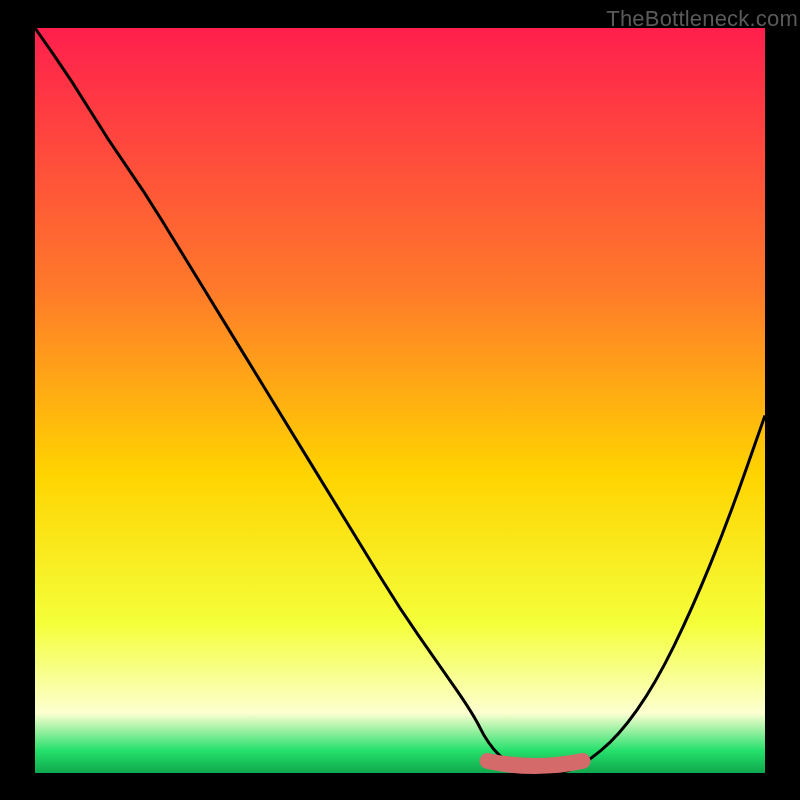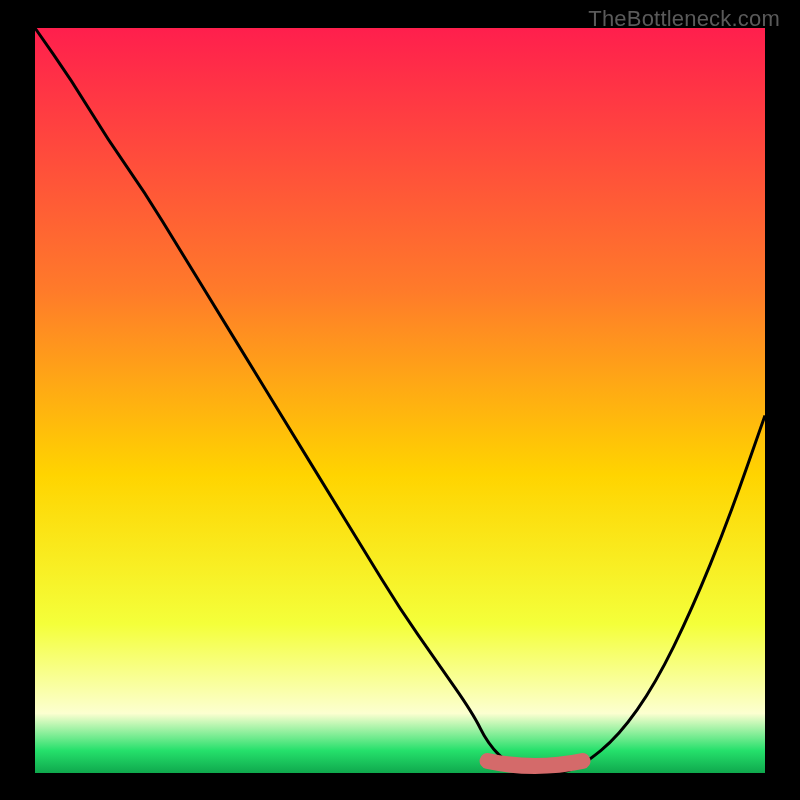--- a/index.html
+++ b/index.html
@@ -17,21 +17,21 @@
     height: 800px;
   }
   svg {
     position: absolute;
     top: 0;
     left: 0;
   }
   .watermark {
     position: absolute;
     top: 6px;
-    right: 20px;
+    right: 2px;
     color: #5a5a5a;
     font-size: 22px;
     font-weight: 400;
     letter-spacing: 0.2px;
     user-select: none;
   }
 </style>
 </head>
 <body>
 

